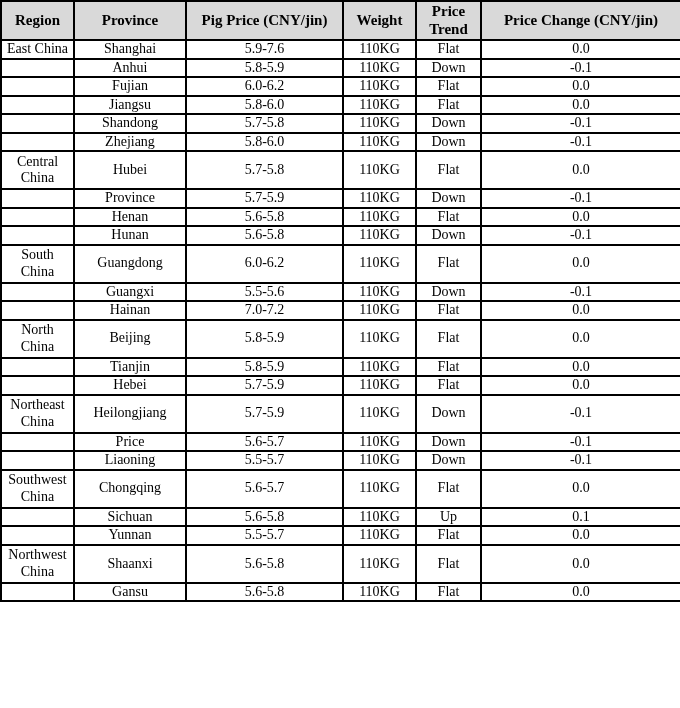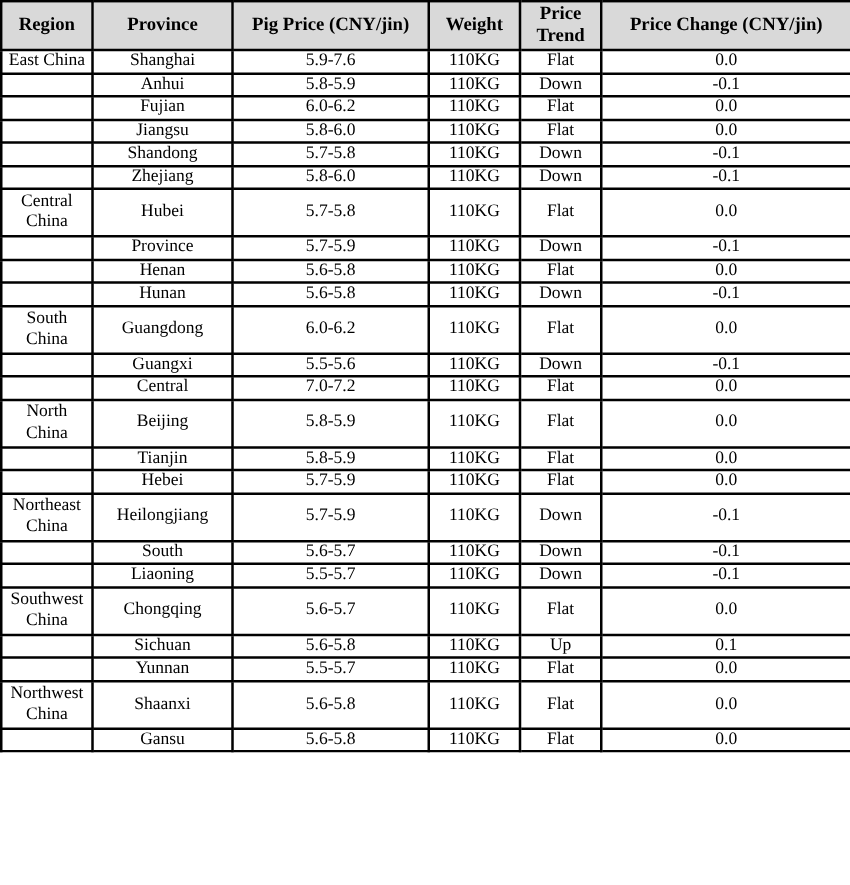--- a/index.html
+++ b/index.html
@@ -162,21 +162,21 @@
         <tr>
           <td></td>
           <td>Guangxi</td>
           <td>5.5-5.6</td>
           <td>110KG</td>
           <td>Down</td>
           <td>-0.1</td>
         </tr>
         <tr>
           <td></td>
-          <td>Central</td>
+          <td>Hainan</td>
           <td>7.0-7.2</td>
           <td>110KG</td>
           <td>Flat</td>
           <td>0.0</td>
         </tr>
         <tr class="tall">
           <td>North China</td>
           <td>Beijing</td>
           <td>5.8-5.9</td>
           <td>110KG</td>
@@ -202,21 +202,21 @@
         <tr class="tall">
           <td>Northeast China</td>
           <td>Heilongjiang</td>
           <td>5.7-5.9</td>
           <td>110KG</td>
           <td>Down</td>
           <td>-0.1</td>
         </tr>
         <tr>
           <td></td>
-          <td>South</td>
+          <td>Price</td>
           <td>5.6-5.7</td>
           <td>110KG</td>
           <td>Down</td>
           <td>-0.1</td>
         </tr>
         <tr>
           <td></td>
           <td>Liaoning</td>
           <td>5.5-5.7</td>
           <td>110KG</td>

